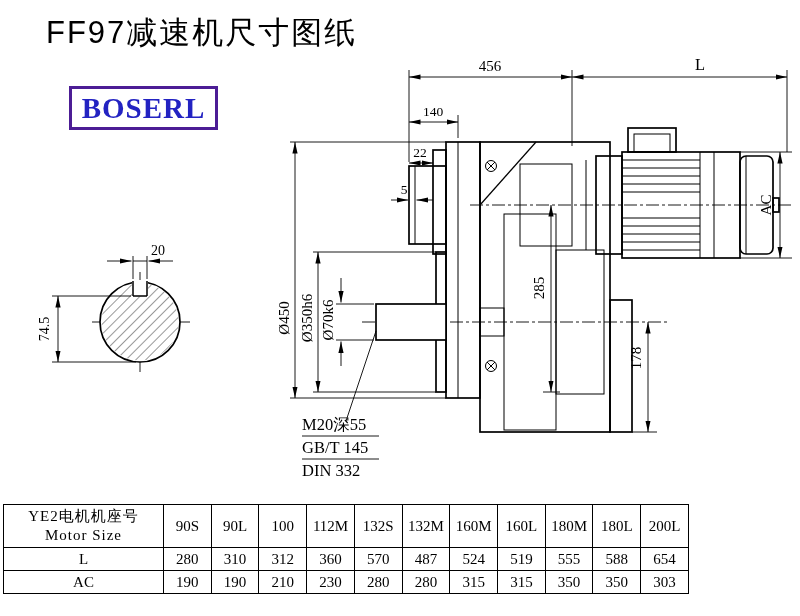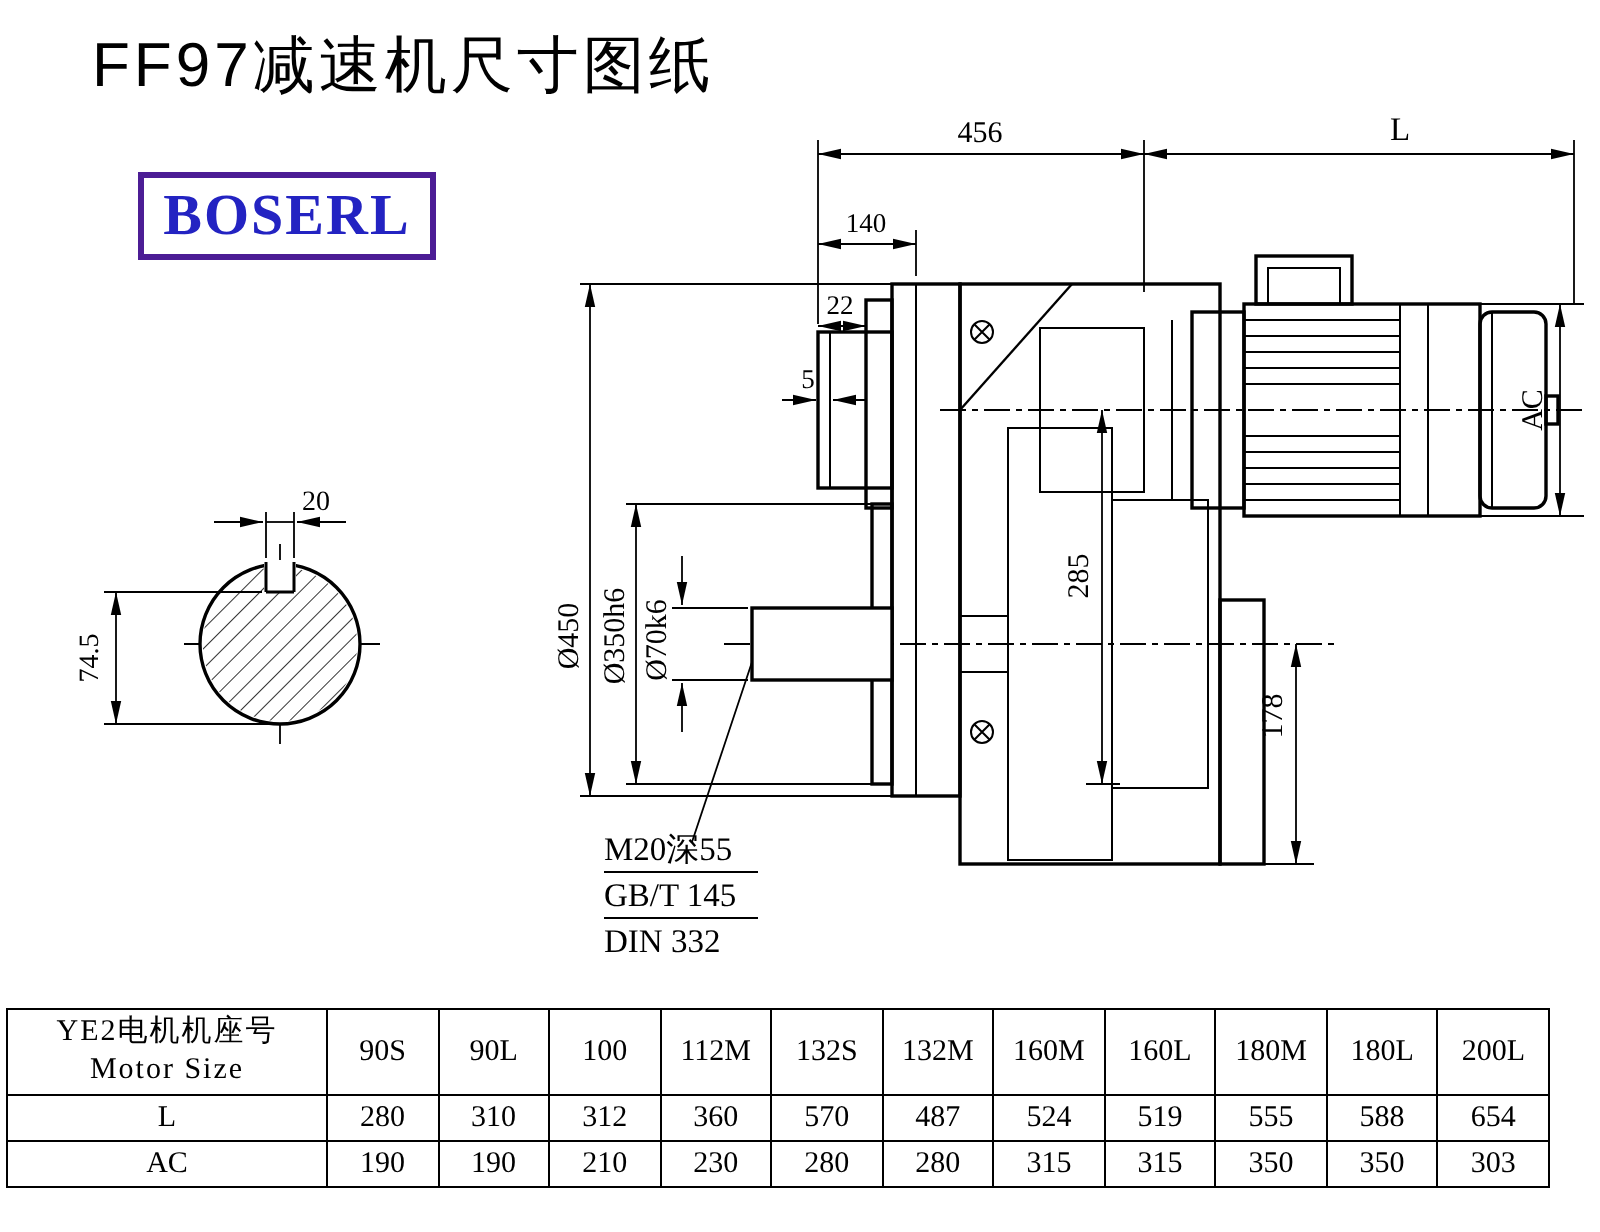--- a/index.html
+++ b/index.html
@@ -9,21 +9,21 @@
   .logo-box span{font-family:"Liberation Serif",serif;font-weight:bold;font-size:29px;color:#2323c2;letter-spacing:1px;}
   svg.drawing{position:absolute;left:0;top:0;}
   .ol{fill:none;stroke:#000;stroke-width:1.7;}
   .olw{fill:#fff;stroke:#000;stroke-width:1.7;}
   .tn{fill:none;stroke:#000;stroke-width:1;}
   .dm{fill:none;stroke:#000;stroke-width:0.9;}
   .cl{fill:none;stroke:#000;stroke-width:0.9;stroke-dasharray:13 3 3 3;}
   svg text{font-family:"Liberation Serif",serif;fill:#000;}
   .t15{font-size:15px;} .t13{font-size:13.5px;} .t14{font-size:14px;} .t16{font-size:16.5px;}
   .mid{text-anchor:middle;}
-  table.spec{position:absolute;left:3px;top:504px;width:772px;border-collapse:collapse;table-layout:fixed;font-family:"Liberation Serif",serif;font-size:15px;color:#000;background:#fff;}
+  table.spec{position:absolute;left:3px;top:504px;width:686px;border-collapse:collapse;table-layout:fixed;font-family:"Liberation Serif",serif;font-size:15px;color:#000;background:#fff;}
   table.spec th,table.spec td{border:1px solid #000;text-align:center;padding:0;font-weight:normal;}
   table.spec .hr th{height:42px;}
   table.spec .dr td{height:22px;}
   th.c0{text-align:left;padding-left:10px;}
   th.c0 div{line-height:19px;letter-spacing:1px;}
 </style>
 </head>
 <body>
 
 <div class="page-title">FF97减速机尺寸图纸</div>

